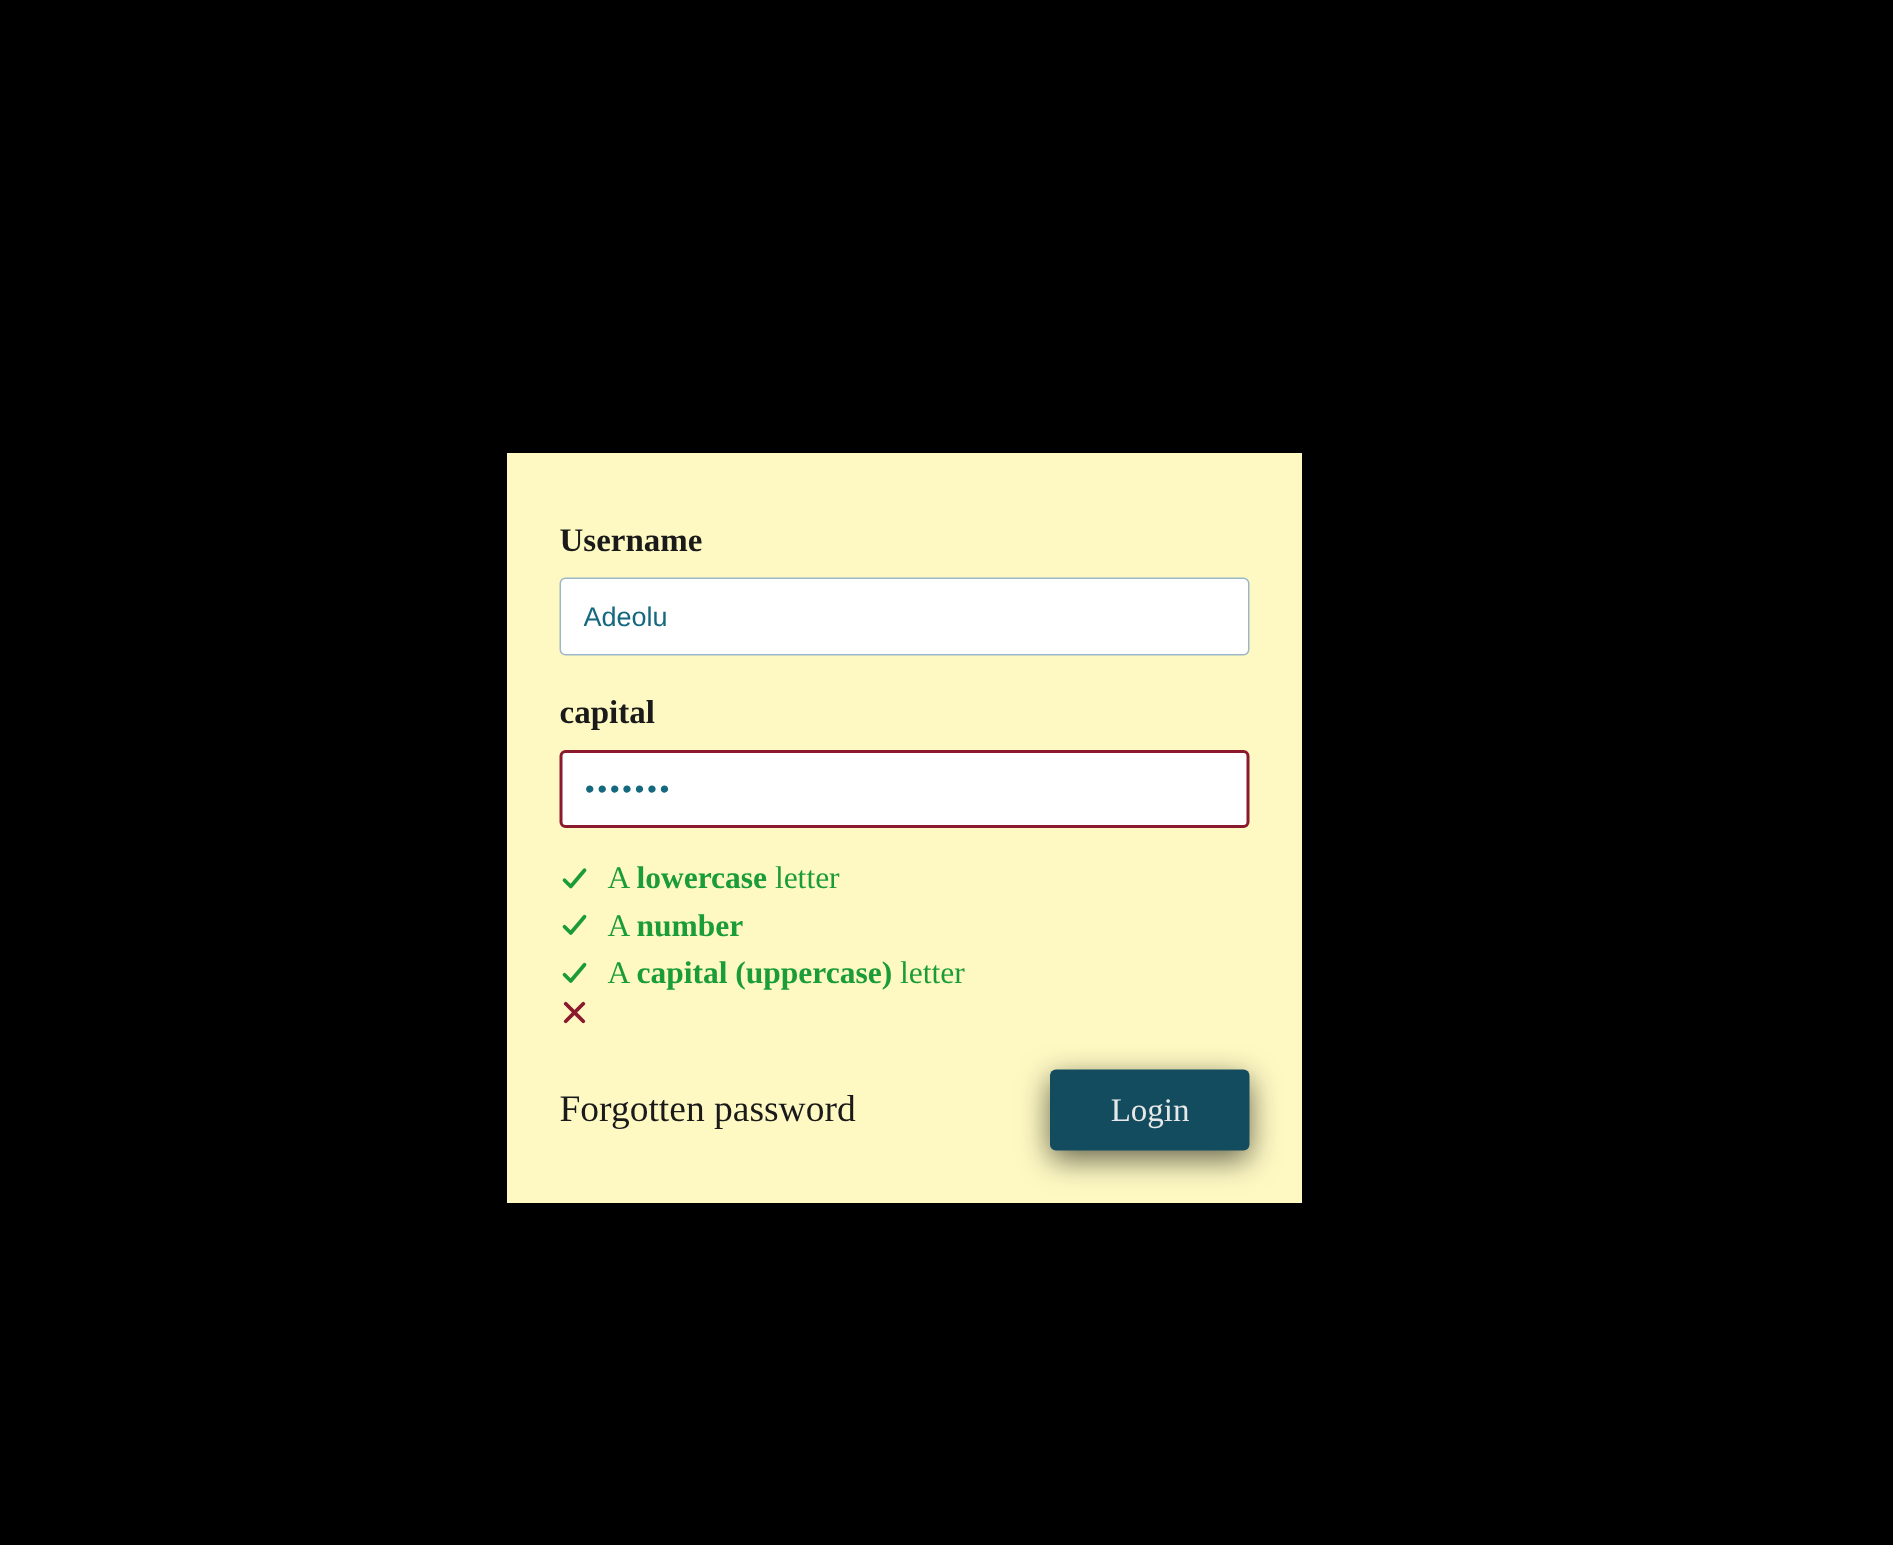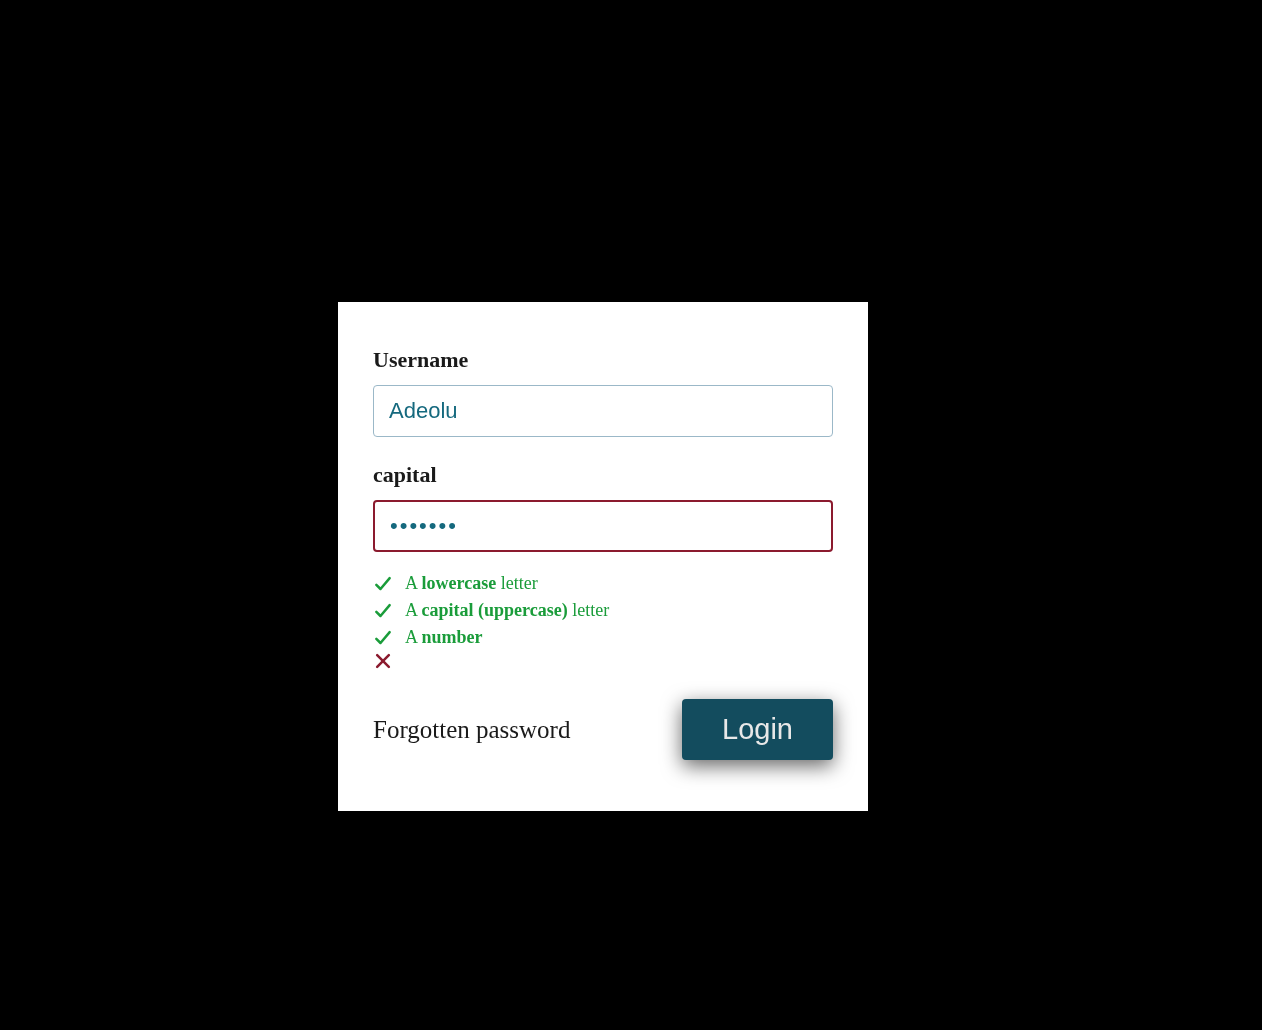--- a/index.html
+++ b/index.html
@@ -13,41 +13,41 @@
       height: 1030px;
       background: #000000;
       font-family: Georgia, 'Times New Roman', serif;
       display: flex;
       align-items: center;
       justify-content: center;
       position: relative;
     }
     
     .login-card {
-      background: #ffffff;
+      background: #fef9c3;
       width: 530px;
-      padding: 45px 35px 51px 35px;
+      padding: 45px 35px 35px 35px;
       position: absolute;
       top: 302px;
       left: 338px;
     }
     
     .field-label {
       font-size: 22px;
       font-weight: bold;
       color: #1a1a1a;
       margin-bottom: 12px;
       display: block;
     }
     
     .input-field {
       width: 100%;
       height: 52px;
       padding: 0 15px;
-      font-size: 22px;
+      font-size: 18px;
       font-family: Arial, Helvetica, sans-serif;
       border-radius: 4px;
       outline: none;
     }
     
     .username-input {
       border: 1px solid #9bb8c8;
       color: #15697e;
       margin-bottom: 25px;
     }
@@ -60,21 +60,21 @@
     }
     
     .validation-list {
       list-style: none;
       margin-bottom: 28px;
     }
     
     .validation-item {
       display: flex;
       align-items: center;
-      font-size: 18px;
+      font-size: 21px;
       line-height: 1.5;
       gap: 12px;
     }
     
     .validation-item.valid {
       color: #1a9c3a;
     }
     
     .validation-item.invalid {
       color: #8b1a2e;
@@ -109,22 +109,22 @@
       color: #1a1a1a;
       text-decoration: none;
       cursor: pointer;
     }
     
     .login-button {
       background: #134c5e;
       color: #e8e8e8;
       border: none;
       padding: 14px 40px;
-      font-size: 29px;
-      font-family: Liberation Sans, sans-serif;
+      font-size: 22px;
+      font-family: Liberation Serif, serif;
       border-radius: 4px;
       cursor: pointer;
       box-shadow: 0 6px 20px rgba(0,0,0,0.6);
     }
   </style>
 </head>
 <body>
 
 <div class="login-card">
   
@@ -142,29 +142,29 @@
         </svg>
       </span>
       <span class="validation-text"><span>A </span><span class="bold">lowercase</span><span> letter</span></span>
     </li>
     <li class="validation-item valid">
       <span class="validation-icon">
         <svg viewBox="0 0 24 24" fill="none" stroke="#1a9c3a" stroke-width="3" stroke-linecap="round" stroke-linejoin="round">
           <polyline points="4,13 9,18 20,5"></polyline>
         </svg>
       </span>
-      <span class="validation-text"><span>A </span><span class="bold">capital (uppercase)</span><span> letter</span></span>
+      <span class="validation-text"><span>A </span><span class="bold">number</span><span></span></span>
     </li>
     <li class="validation-item valid">
       <span class="validation-icon">
         <svg viewBox="0 0 24 24" fill="none" stroke="#1a9c3a" stroke-width="3" stroke-linecap="round" stroke-linejoin="round">
           <polyline points="4,13 9,18 20,5"></polyline>
         </svg>
       </span>
-      <span class="validation-text"><span>A </span><span class="bold">number</span><span></span></span>
+      <span class="validation-text"><span>A </span><span class="bold">capital (uppercase)</span><span> letter</span></span>
     </li>
     <li class="validation-item invalid">
       <span class="validation-icon">
         <svg viewBox="0 0 24 24" fill="none" stroke="#8b1a2e" stroke-width="3" stroke-linecap="round" stroke-linejoin="round">
           <line x1="5" y1="5" x2="19" y2="19"></line>
           <line x1="19" y1="5" x2="5" y2="19"></line>
         </svg>
       </span>
     </li>
   </ul>

